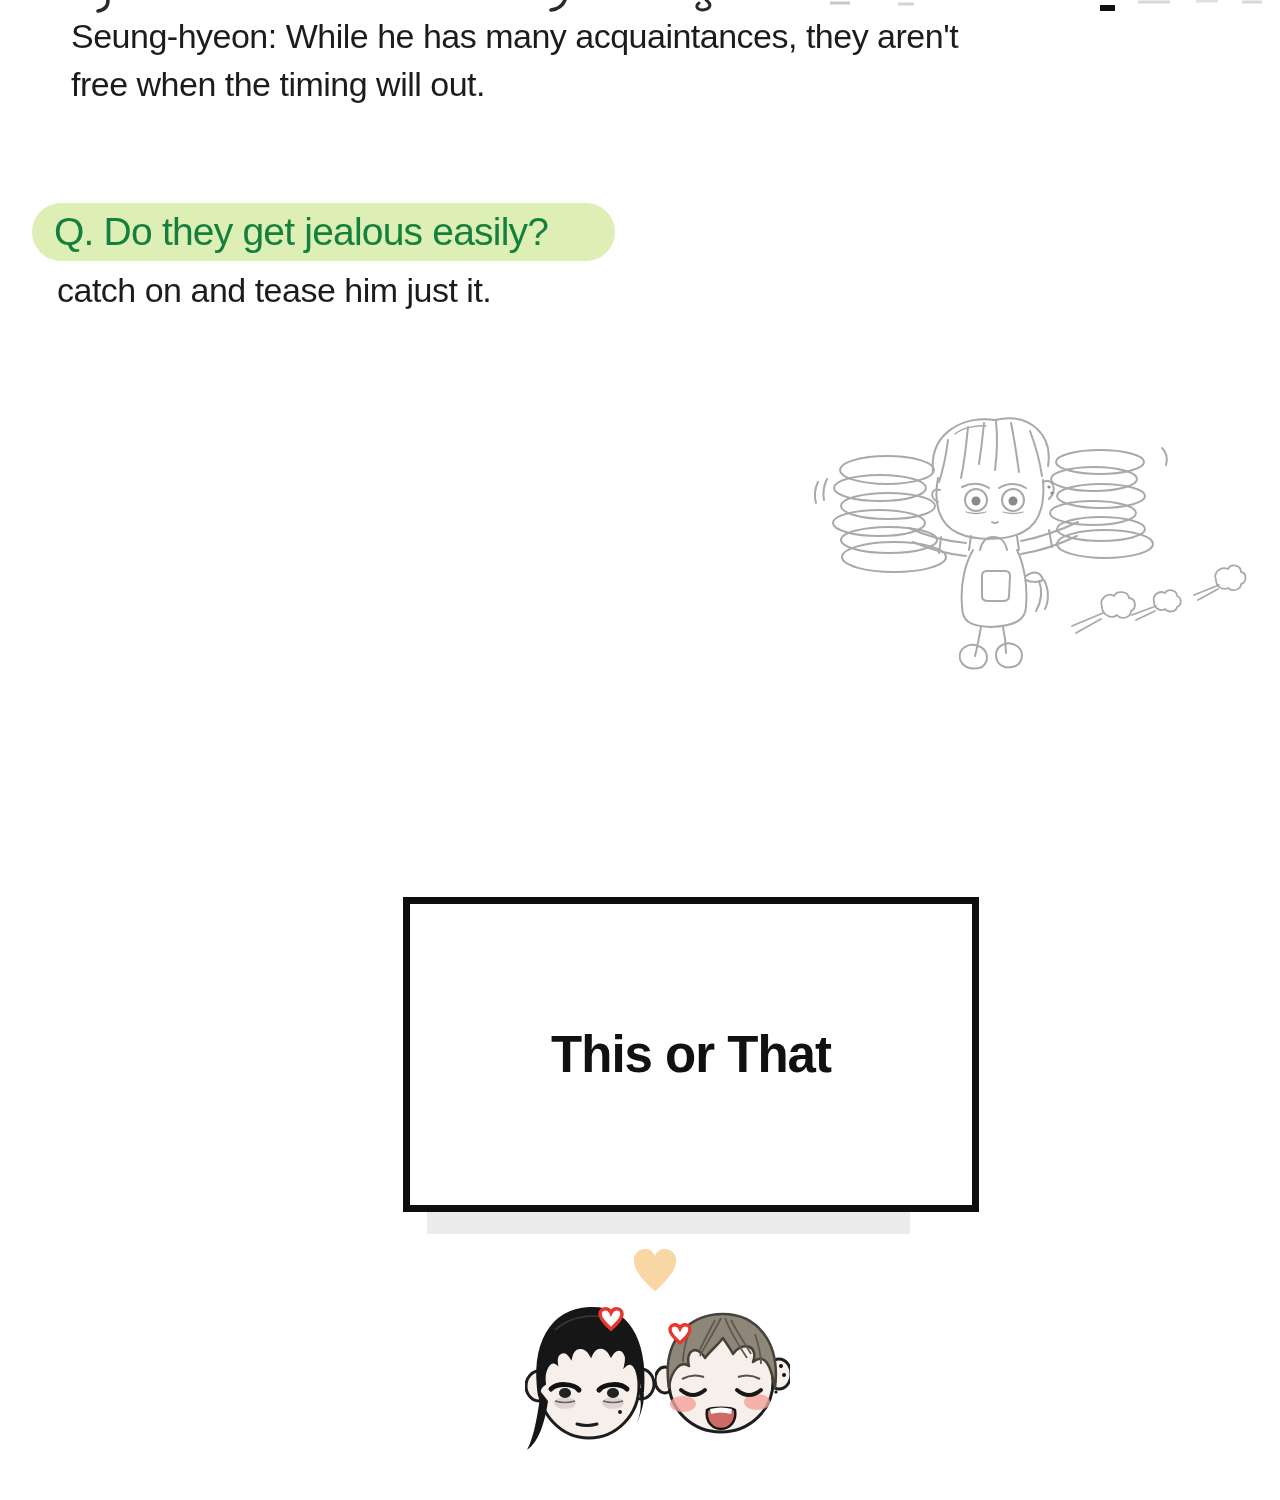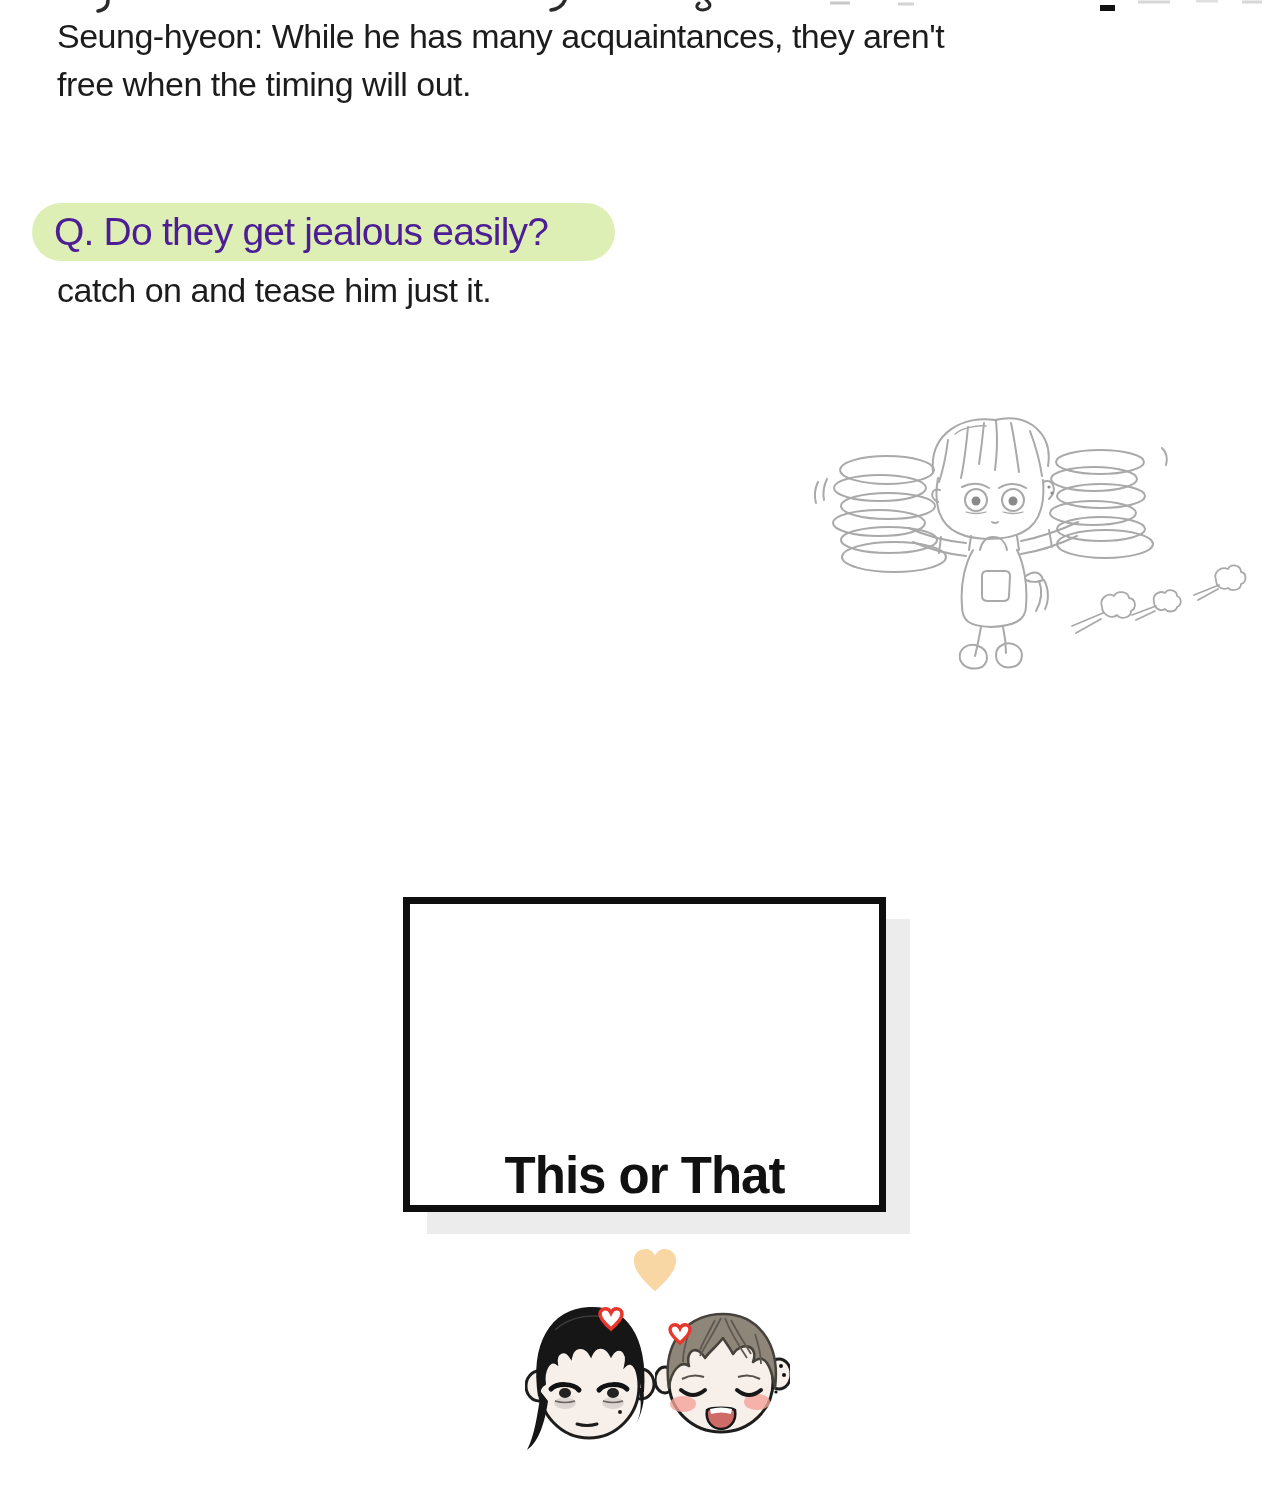--- a/index.html
+++ b/index.html
@@ -7,46 +7,46 @@
     width:1280px;height:1500px;position:relative;background:#ffffff;
     font-family:"Liberation Sans",sans-serif;overflow:hidden;
   }
   .abs{position:absolute;}
   .para{color:#1c1c1c;font-size:34px;letter-spacing:-0.5px;line-height:48px;white-space:nowrap;}
   .q-pill{
     left:32px;top:203px;width:583px;height:58px;box-sizing:border-box;
     background:#ddefb5;border-radius:30px;display:flex;align-items:center;
     padding-left:22px;
   }
-  .q-text{font-size:39px;letter-spacing:-0.8px;color:#4c1d95;white-space:nowrap;}
+  .q-text{font-size:39px;letter-spacing:-0.8px;color:#15803d;white-space:nowrap;}
   .card-shadow{left:427px;top:919px;width:483px;height:315px;background:#ececec;}
   .card{
-    left:403px;top:897px;width:483px;height:315px;box-sizing:border-box;
+    left:403px;top:897px;width:576px;height:315px;box-sizing:border-box;
     background:#ffffff;border:7px solid #0e0e0e;
-    display:flex;align-items:flex-end;justify-content:center;
+    display:flex;align-items:center;justify-content:center;
   }
   .card-title{font-size:51px;font-weight:bold;color:#111111;letter-spacing:-1px;white-space:nowrap;}
   svg{display:block;}
 </style>
 </head>
 <body>
 
 <svg class="abs" style="left:0;top:0" width="1280" height="14" viewBox="0 0 1280 14" aria-hidden="true">
   <path d="M108,0 C108,6 105,10 98,11" stroke="#2a2a2a" stroke-width="3.5" fill="none" stroke-linecap="round"></path>
   <path d="M565,0 C563,5 558,9 551,10" stroke="#2a2a2a" stroke-width="3.5" fill="none" stroke-linecap="round"></path>
   <path d="M706,0 C712,4 711,9 703,10 C697,10 695,6 699,3" stroke="#2a2a2a" stroke-width="3" fill="none" stroke-linecap="round"></path>
   <path d="M830,3 h20" stroke="#9a9a9a" stroke-width="3" opacity="0.55"></path>
   <path d="M898,4 h16" stroke="#a8a8a8" stroke-width="3" opacity="0.5"></path>
   <path d="M1100,8 h15" stroke="#111" stroke-width="6"></path>
   <path d="M1138,2 h32" stroke="#bdbdbd" stroke-width="3" opacity="0.6"></path>
   <path d="M1196,1 h22" stroke="#c8c8c8" stroke-width="3" opacity="0.55"></path>
   <path d="M1242,2 h20" stroke="#bdbdbd" stroke-width="3" opacity="0.6"></path>
 </svg>
 
-<div class="abs para" style="left:57px;top:12px;">
+<div class="abs para" style="left:71px;top:12px;">
   <div>Seung-hyeon: While he has many acquaintances, they aren't</div>
   <div>free when the timing will out.</div>
 </div>
 
 <div class="abs q-pill">
   <span class="q-text">Q. Do they get jealous easily?</span>
 </div>
 
 <div class="abs para" style="left:57px;top:266px;">
   <div>catch on and tease him just it.</div>

